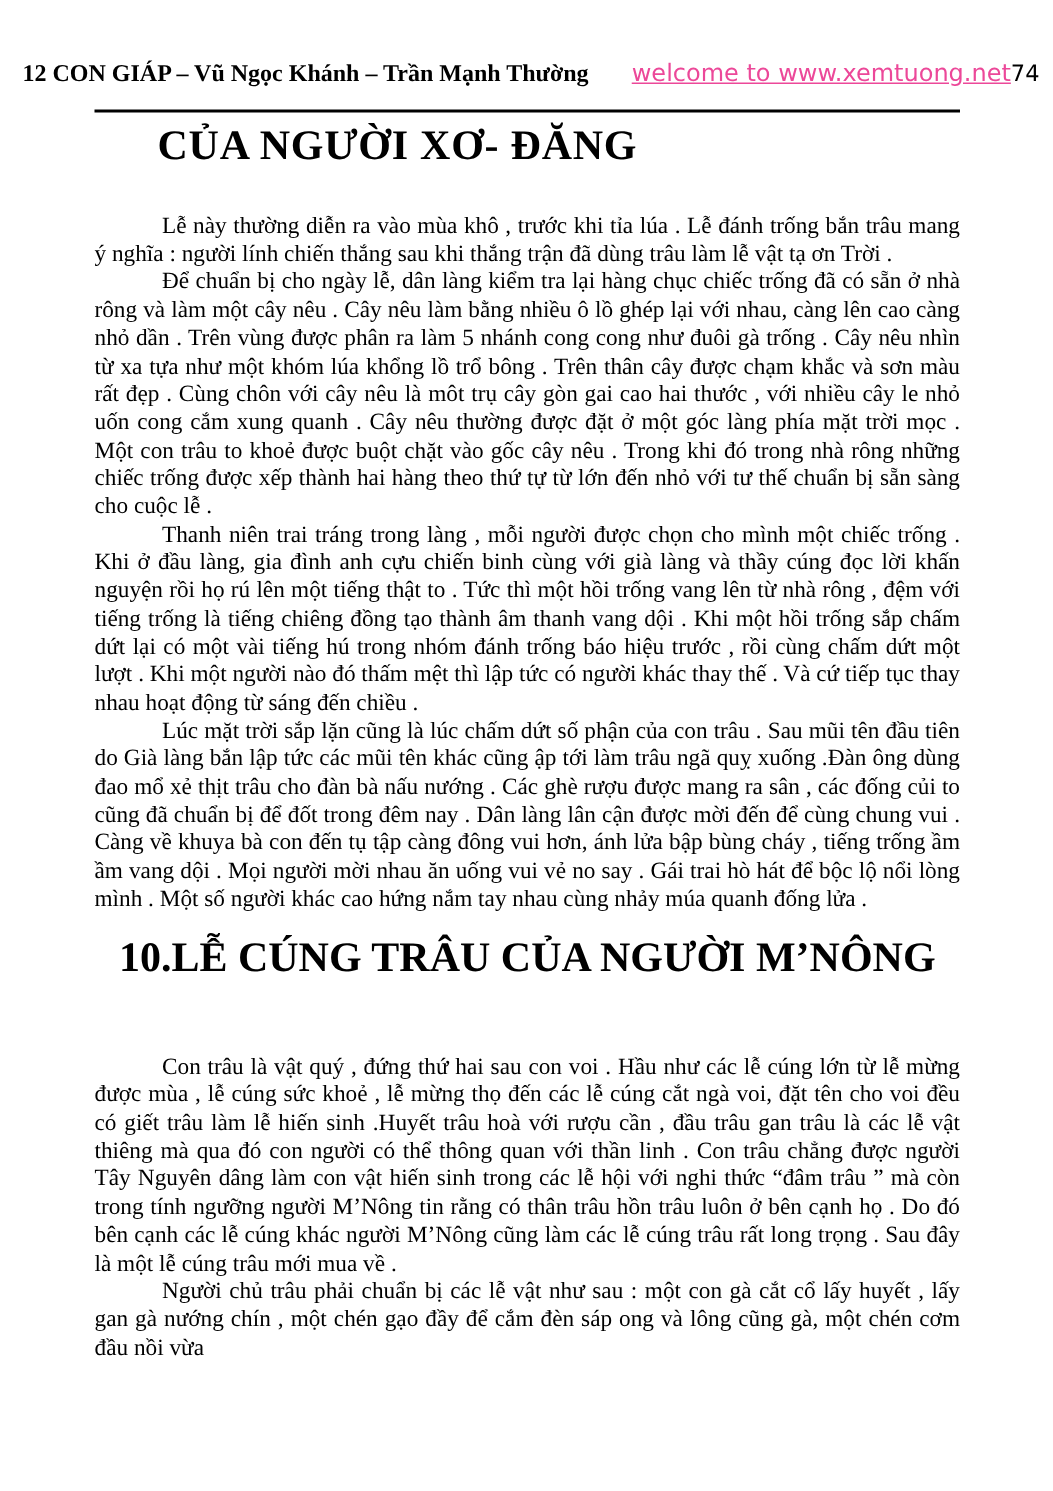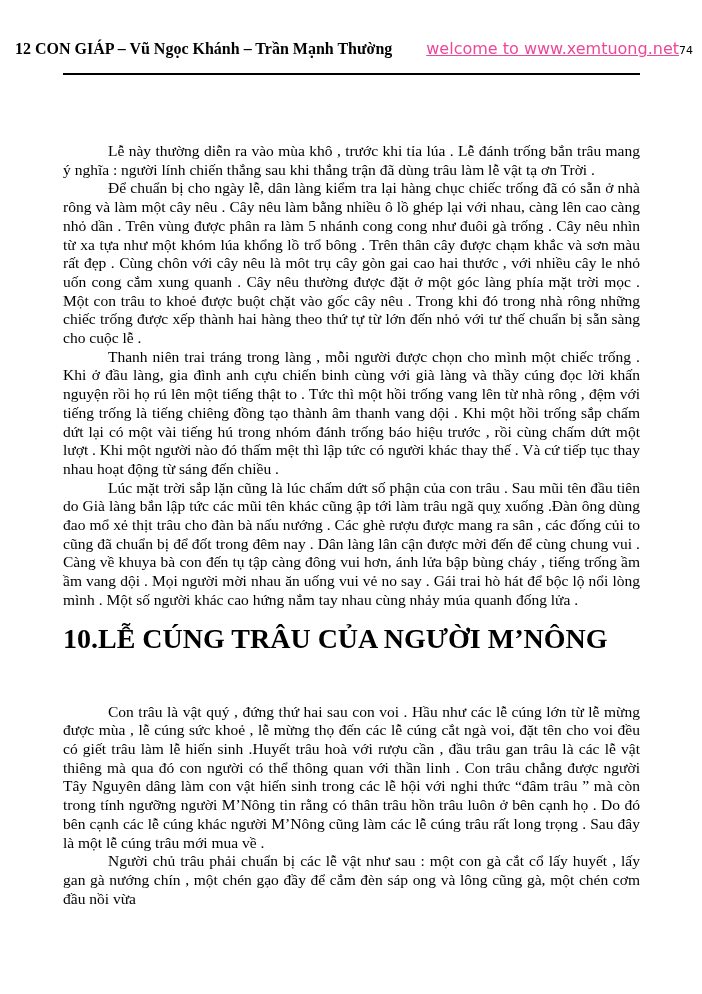--- a/index.html
+++ b/index.html
@@ -36,21 +36,21 @@
     align-items: baseline;
   }
   .site-link {
     font-family: "DejaVu Sans", sans-serif;
     font-size: 16px;
     color: #ec4899;
     text-decoration: underline;
   }
   .page-number {
     font-family: "DejaVu Sans", sans-serif;
-    font-size: 11px;
+    font-size: 15px;
   }
   .rule {
     position: absolute;
     top: 73px;
     left: 63px;
     width: 577px;
     height: 0;
     border-top: 2px solid #000000;
   }
   .chapter-title {
@@ -73,20 +73,21 @@
   .content p {
     margin: 0;
     text-indent: 45px;
     text-align: justify;
     font-family: "Liberation Serif", serif;
     font-size: 15.5px;
     line-height: 18.7px;
   }
   .section-heading {
     margin: 11px 0 46px 0;
+    text-align: center;
     font-family: "Liberation Serif", serif;
     font-weight: bold;
     font-size: 28px;
     line-height: 36px;
     white-space: nowrap;
   }
 </style>
 </head>
 <body>
 
@@ -95,20 +96,21 @@
   <div class="header">
     <span class="book-title">12 CON GIÁP – Vũ Ngọc Khánh – Trần Mạnh Thường</span>
     <span class="header-right">
       <a class="site-link">welcome to www.xemtuong.net</a>
         <span class="page-number">74</span>
     </span>
   </div>
 
   <div class="rule"></div>
 
+  <h1 class="chapter-title">CỦA NGƯỜI XƠ- ĐĂNG</h1>
 
   <div class="content">
     <p>Lễ này thường diễn ra vào mùa khô , trước khi tỉa lúa . Lễ đánh trống bắn trâu mang ý nghĩa : người lính chiến thắng sau khi thắng trận đã dùng trâu làm lễ vật tạ ơn Trời .</p>
     <p>Để chuẩn bị cho ngày lễ, dân làng kiểm tra lại hàng chục chiếc trống đã có sẵn ở nhà rông và làm một cây nêu . Cây nêu làm bằng nhiều ô lồ ghép lại với nhau, càng lên cao càng nhỏ dần . Trên vùng được phân ra làm 5 nhánh cong cong như đuôi gà trống . Cây nêu nhìn từ xa tựa như một khóm lúa khổng lồ trổ bông . Trên thân cây được chạm khắc và sơn màu rất đẹp . Cùng chôn với cây nêu là môt trụ cây gòn gai cao hai thước , với nhiều cây le nhỏ uốn cong cắm xung quanh . Cây nêu thường được đặt ở một góc làng phía mặt trời mọc . Một con trâu to khoẻ được buột chặt vào gốc cây nêu . Trong khi đó trong nhà rông những chiếc trống được xếp thành hai hàng theo thứ tự từ lớn đến nhỏ với tư thế chuẩn bị sẵn sàng cho cuộc lễ .</p>
     <p>Thanh niên trai tráng trong làng , mỗi người được chọn cho mình một chiếc trống . Khi ở đầu làng, gia đình anh cựu chiến binh cùng với già làng và thầy cúng đọc lời khấn nguyện rồi họ rú lên một tiếng thật to . Tức thì một hồi trống vang lên từ nhà rông , đệm với tiếng trống là tiếng chiêng đồng tạo thành âm thanh vang dội . Khi một hồi trống sắp chấm dứt lại có một vài tiếng hú trong nhóm đánh trống báo hiệu trước , rồi cùng chấm dứt một lượt . Khi một người nào đó thấm mệt thì lập tức có người khác thay thế . Và cứ tiếp tục thay nhau hoạt động từ sáng đến chiều .</p>
     <p>Lúc mặt trời sắp lặn cũng là lúc chấm dứt số phận của con trâu . Sau mũi tên đầu tiên do Già làng bắn lập tức các mũi tên khác cũng ập tới làm trâu ngã quỵ xuống .Đàn ông dùng đao mổ xẻ thịt trâu cho đàn bà nấu nướng . Các ghè rượu được mang ra sân , các đống củi to cũng đã chuẩn bị để đốt trong đêm nay . Dân làng lân cận được mời đến để cùng chung vui . Càng về khuya bà con đến tụ tập càng đông vui hơn, ánh lửa bập bùng cháy , tiếng trống ầm ầm vang dội . Mọi người mời nhau ăn uống vui vẻ no say . Gái trai hò hát để bộc lộ nổi lòng mình . Một số người khác cao hứng nắm tay nhau cùng nhảy múa quanh đống lửa .</p>
 
     <h2 class="section-heading">10.LỄ CÚNG TRÂU CỦA NGƯỜI M’NÔNG</h2>
 
     <p>Con trâu là vật quý , đứng thứ hai sau con voi . Hầu như các lễ cúng lớn từ lễ mừng được mùa , lễ cúng sức khoẻ , lễ mừng thọ đến các lễ cúng cắt ngà voi, đặt tên cho voi đều có giết trâu làm lễ hiến sinh .Huyết trâu hoà với rượu cần , đầu trâu gan trâu là các lễ vật thiêng mà qua đó con người có thể thông quan với thần linh . Con trâu chẳng được người Tây Nguyên dâng làm con vật hiến sinh trong các lễ hội với nghi thức “đâm trâu ” mà còn trong tính ngưỡng người M’Nông tin rằng có thân trâu hồn trâu luôn ở bên cạnh họ . Do đó bên cạnh các lễ cúng khác người M’Nông cũng làm các lễ cúng trâu rất long trọng . Sau đây là một lễ cúng trâu mới mua về .</p>

